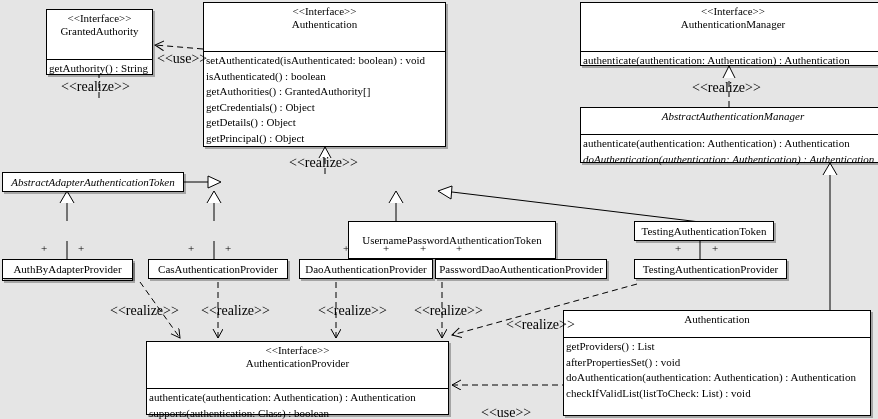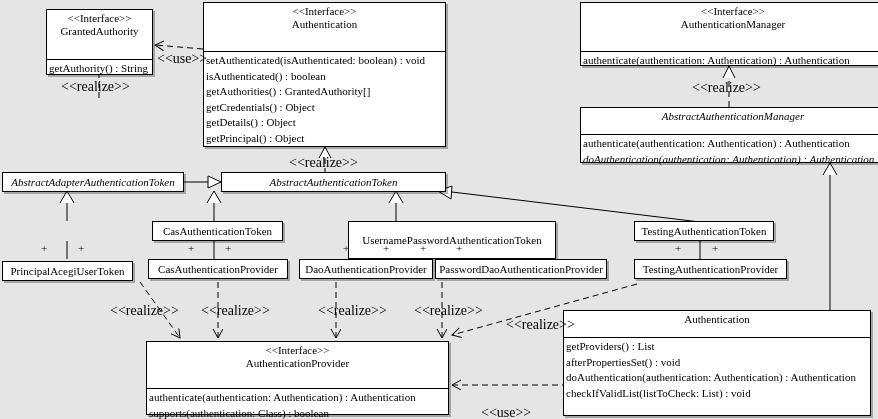--- a/index.html
+++ b/index.html
@@ -242,50 +242,45 @@
       <span class="op abstract">doAuthentication(authentication: Authentication) : Authentication</span>
     </div>
   </div>
 
   <div class="uml-box" style="left:2px; top:172px; width:182px; height:20px;">
     <div class="single-line">
       <span class="cls-name abstract">AbstractAdapterAuthenticationToken</span>
     </div>
   </div>
 
-  <div class="uml-box" style="left:221px; top:172px; width:225px; height:20px;">
-    <div class="single-line">
-      <span class="cls-name abstract">AbstractAuthenticationToken</span>
-    </div>
-  </div>
 
   <div class="uml-box" style="left:2px; top:221px; width:131px; height:20px;margin-top:40px;">
     <div class="single-line">
       <span class="cls-name">PrincipalAcegiUserToken</span>
     </div>
   </div>
 
-  <div class="uml-box" style="left:152px; top:221px; width:131px; height:20px;">
-    <div class="single-line">
-      <span class="cls-name">CasAuthenticationToken</span>
-    </div>
-  </div>
 
   <div class="uml-box" style="left:348px; top:221px; width:208px; height:38px;">
     <div class="single-line">
       <span class="cls-name">UsernamePasswordAuthenticationToken</span>
     </div>
   </div>
 
   <div class="uml-box" style="left:634px; top:221px; width:140px; height:20px;">
     <div class="single-line">
       <span class="cls-name">TestingAuthenticationToken</span>
     </div>
   </div>
 
+  <div class="uml-box" style="left:2px; top:259px; width:131px; height:20px;">
+    <div class="single-line">
+      <span class="cls-name">AuthByAdapterProvider</span>
+    </div>
+  </div>
 
   <div class="uml-box" style="left:148px; top:259px; width:140px; height:20px;">
     <div class="single-line">
       <span class="cls-name">CasAuthenticationProvider</span>
     </div>
   </div>
 
   <div class="uml-box" style="left:299px; top:259px; width:134px; height:20px;">
     <div class="single-line">
       <span class="cls-name">DaoAuthenticationProvider</span>

